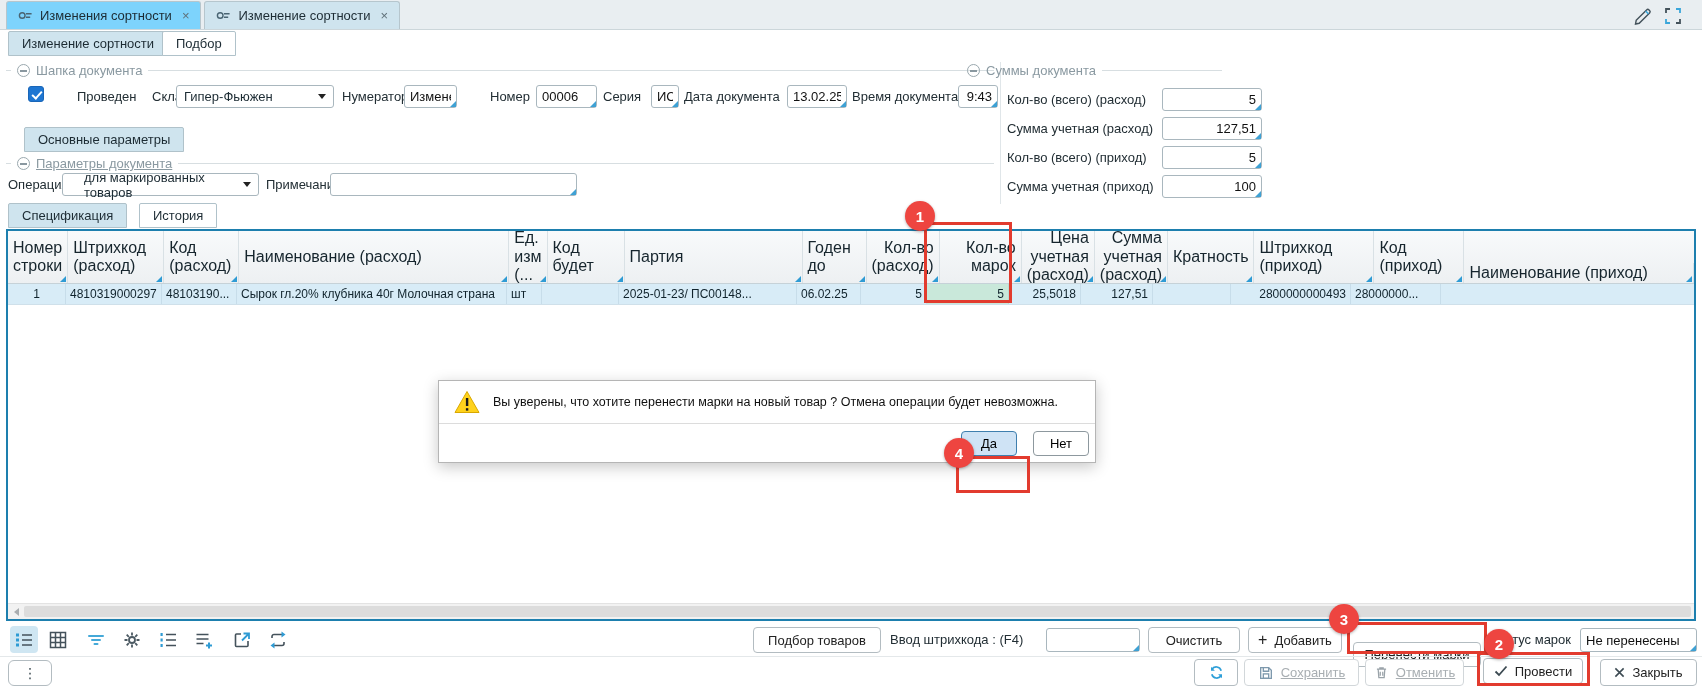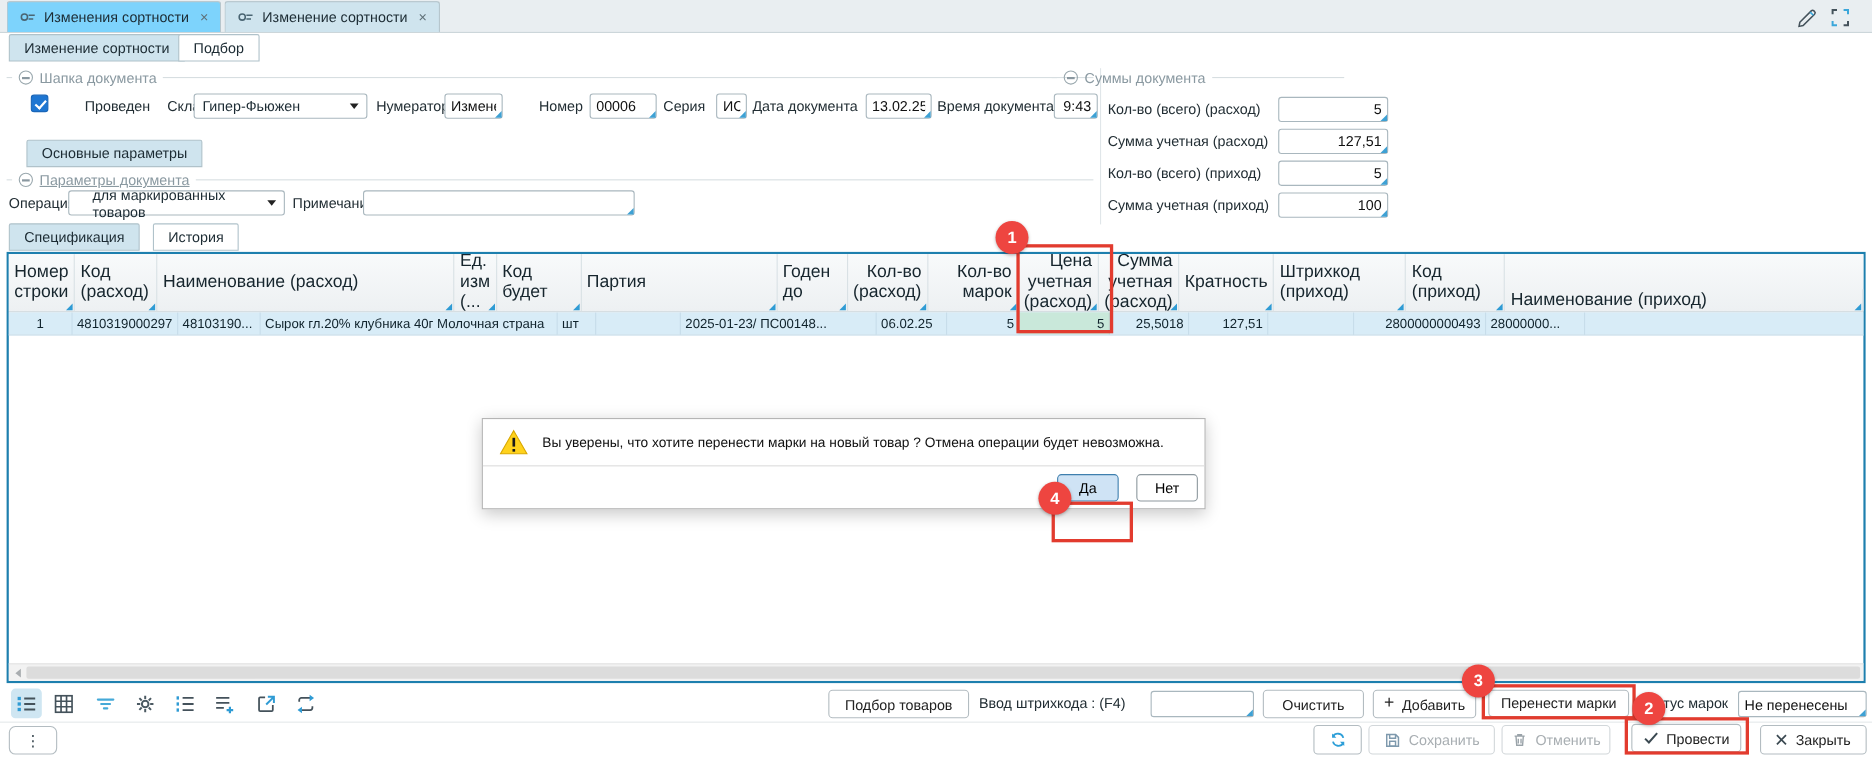--- a/index.html
+++ b/index.html
@@ -33,21 +33,21 @@
        font:inherit;box-sizing:border-box;width:100%;color:#111;}
   .inp.r{text-align:right;}
   .sel{position:absolute;height:23px;border:1px solid #a9b7be;border-radius:3px;background:#fff;
        display:flex;align-items:center;justify-content:space-between;padding:0 7px;box-sizing:border-box;}
   .chev{width:0;height:0;border-left:4.5px solid transparent;border-right:4.5px solid transparent;border-top:5.5px solid #222;margin-left:6px;}
   .cbx{position:absolute;width:16px;height:16px;background:#1e76d2;border-radius:3px;border:1px solid #1a66b8;box-sizing:border-box;}
   .cbx::after{content:"";position:absolute;left:5px;top:2px;width:4px;height:8px;border:solid #fff;border-width:0 2px 2px 0;transform:rotate(42deg);}
   
   .btn{position:absolute;display:inline-flex;align-items:center;justify-content:center;gap:7px;
        border:1px solid #b3bcc1;border-radius:4px;background:#fff;font:inherit;color:#222;box-sizing:border-box;cursor:default;white-space:nowrap;}
-  .btn.disabled{color:#a8aeb2;border-color:#d2d7da;}
+  .btn.disabled{color:#a8aeb2;border-color:#d2d7da;text-decoration:underline;}
   
   .grid{position:absolute;left:6px;top:229px;width:1690px;height:392px;border:2px solid #1d7fae;box-sizing:border-box;background:#fff;}
   .ghead{display:flex;height:52px;background:linear-gradient(#f8fafb,#edf0f2);border-bottom:1px solid #c6d2d8;}
   .gh{position:relative;display:flex;align-items:center;padding:2px 5px;box-sizing:border-box;
       border-right:1px solid #d9e1e5;font-size:16px;line-height:1.15;color:#16252d;}
   .gh.r{justify-content:flex-end;text-align:right;}
   .gh::after{content:"";position:absolute;right:1px;bottom:1px;width:0;height:0;
              border-style:solid;border-width:0 0 6px 6px;border-color:transparent transparent #2f9bd4 transparent;}
   .grow{display:flex;height:20px;background:#d8ecf7;border-bottom:1px solid #cfe0ea;font-size:12px;}
   .gc{display:flex;align-items:center;padding:0 4px;box-sizing:border-box;white-space:nowrap;overflow:hidden;
@@ -192,20 +192,21 @@
 <div class="tab active" style="left:8px;top:203px;">
   <span>Спецификация</span>
 </div>
 <div class="tab" style="left:139px;top:203px;">
   <span>История</span>
 </div>
 
 <div class="grid">
   <div class="ghead">
     <div class="gh c0">Номер строки</div>
+    <div class="gh c1">Штрихкод (расход)</div>
     <div class="gh c2">Код (расход)</div>
     <div class="gh c3">Наименование (расход)</div>
     <div class="gh c4">Ед. изм (...</div>
     <div class="gh c5">Код будет</div>
     <div class="gh c6">Партия</div>
     <div class="gh c7">Годен до</div>
     <div class="gh c8 r">Кол-во (расход)</div>
     <div class="gh c9 r">Кол-во марок</div>
     <div class="gh c10 r">Цена учетная (расход)</div>
     <div class="gh c11 r">Сумма учетная (расход)</div>
@@ -336,21 +337,21 @@
 </div>
 
 <button class="btn" style="left:753px;top:627px;width:128px;height:26px;">Подбор товаров</button>
 <span class="lbl" style="left:890px;top:632px;">Ввод штрихкода : (F4)</span>
 <span class="fld" style="left:1046px;top:628px;width:94px;"><input class="inp" style="height: 24px;" value=""></span>
 <button class="btn" style="left:1148px;top:627px;width:92px;height:26px;">Очистить</button>
 <button class="btn" style="left:1248px;top:627px;width:94px;height:26px;">
   <span style="font-size:16px;line-height:1;">+</span>
   <span>Добавить</span>
 </button>
-<button class="btn" style="left:1353px;top:627px;width:128px;height:25px;">Перенести марки</button>
+<button class="btn" style="left:1353px;top:642px;width:128px;height:25px;">Перенести марки</button>
 <span class="lbl" style="left:1490px;top:632px;">Статус марок</span>
 <span class="fld" style="left:1580px;top:628px;width:117px;"><input class="inp" style="height: 24px;" value="Не перенесены"></span>
 
 <div class="footrule"></div>
 <button class="btn" style="left:8px;top:660px;width:44px;height:26px;border-radius:6px;">
   <span style="font-size:14px;color:#3c4a52;">⋮</span>
 </button>
 <button class="btn" style="left:1194px;top:659px;width:44px;height:27px;">
   <svg width="17" height="17" viewBox="0 0 20 20">
       <g fill="none" stroke="#2e9fd8" stroke-width="2">

